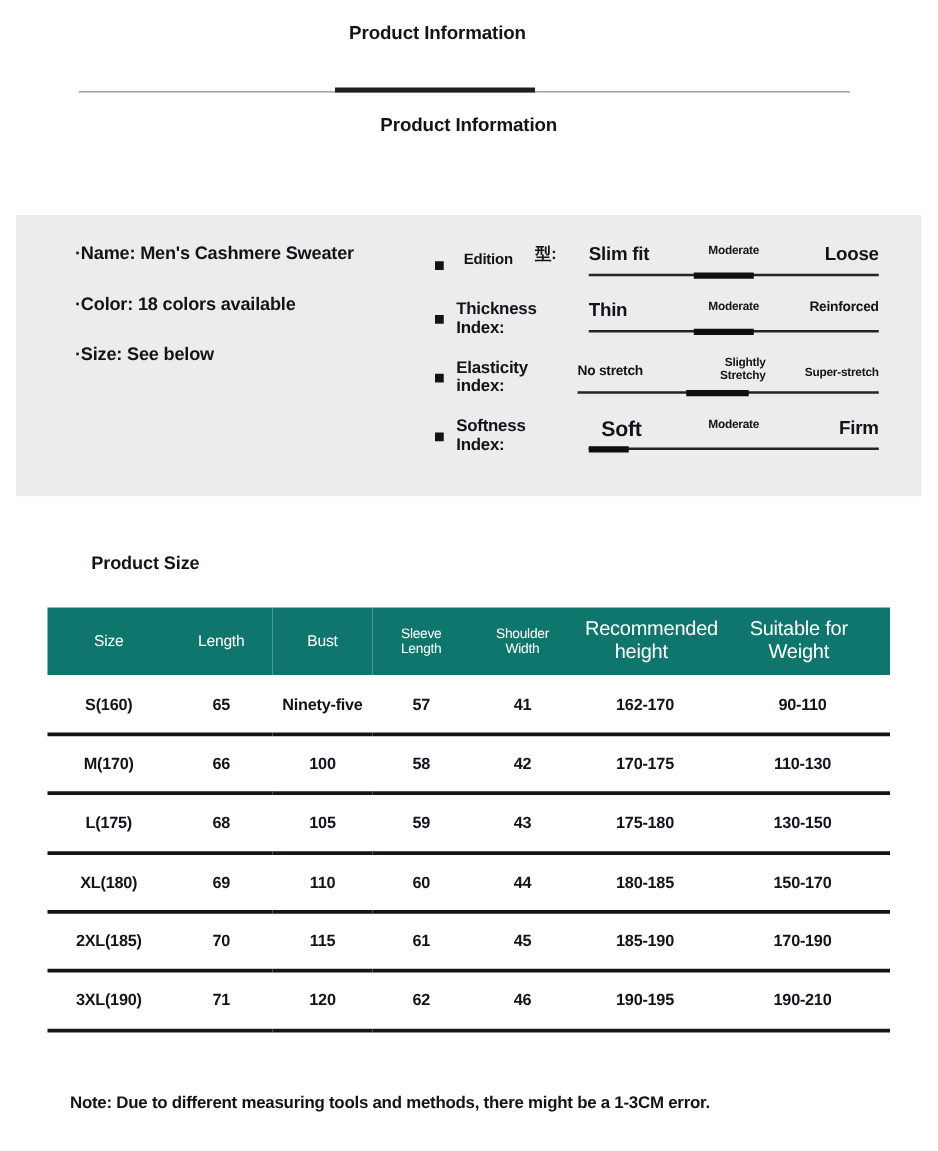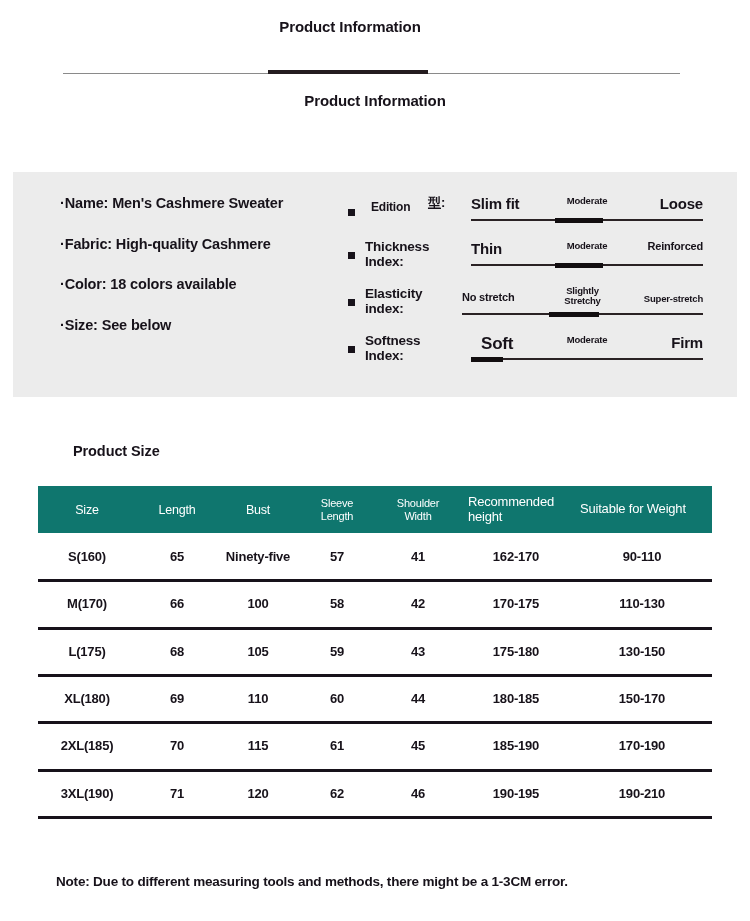--- a/index.html
+++ b/index.html
@@ -146,21 +146,21 @@
     top: 0;
   }
   .scale-labels {
     position: relative;
     height: 22px;
   }
   .sl {
     position: absolute;
     font-weight: bold;
     color: #17121a;
-    text-align: center;
+    text-align: right;
     line-height: 1.05;
     letter-spacing: -0.2px;
     white-space: nowrap;
   }
   .sl.left   { left: 0; }
   .sl.mid    { left: 50%; transform: translateX(-50%); }
   .sl.right  { right: 0; }
   .sl.lg { font-size: 15px; }
   .sl.md { font-size: 11px; }
   .sl.sm { font-size: 9.5px; }
@@ -210,21 +210,21 @@
     color: #ffffff;
     font-size: 12.5px;
     font-weight: normal;
     padding: 9px 14px;
     line-height: 1.12;
     letter-spacing: -0.2px;
     vertical-align: middle;
     text-align: center;
   }
   .size-table thead th.hdr-narrow { font-size: 11px; }
-  .size-table thead th.hdr-left { text-align: left; font-size: 13px; padding-left: 8px; }
+  .size-table thead th.hdr-left { text-align: center; font-size: 16px; padding-left: 8px; }
   .size-table tbody td {
     font-size: 13px;
     font-weight: bold;
     color: #17121a;
     text-align: center;
     padding: 15px 2px;
     border-bottom: 3px solid #17121a;
     line-height: 1.1;
     letter-spacing: -0.2px;
     vertical-align: middle;
@@ -264,21 +264,20 @@
     <div class="tab-rule"></div>
     <div class="tab-underline"></div>
   </div>
 
   <div class="section-heading">Product Information</div>
 
   <div class="info-panel">
 
     <div class="info-left">
       <div class="info-line">·Name: Men's Cashmere Sweater</div>
-      <div class="info-line">·Fabric: High-quality Cashmere</div>
       <div class="info-line">·Color: 18 colors available</div>
       <div class="info-line">·Size: See below</div>
     </div>
 
     <div class="info-right">
 
       <div class="attr-row">
         <span class="attr-bullet" style="top:19px;"></span>
         <span class="attr-label small">Edition</span>
         <span class="attr-cjk"><u>型</u><span>:</span></span>

